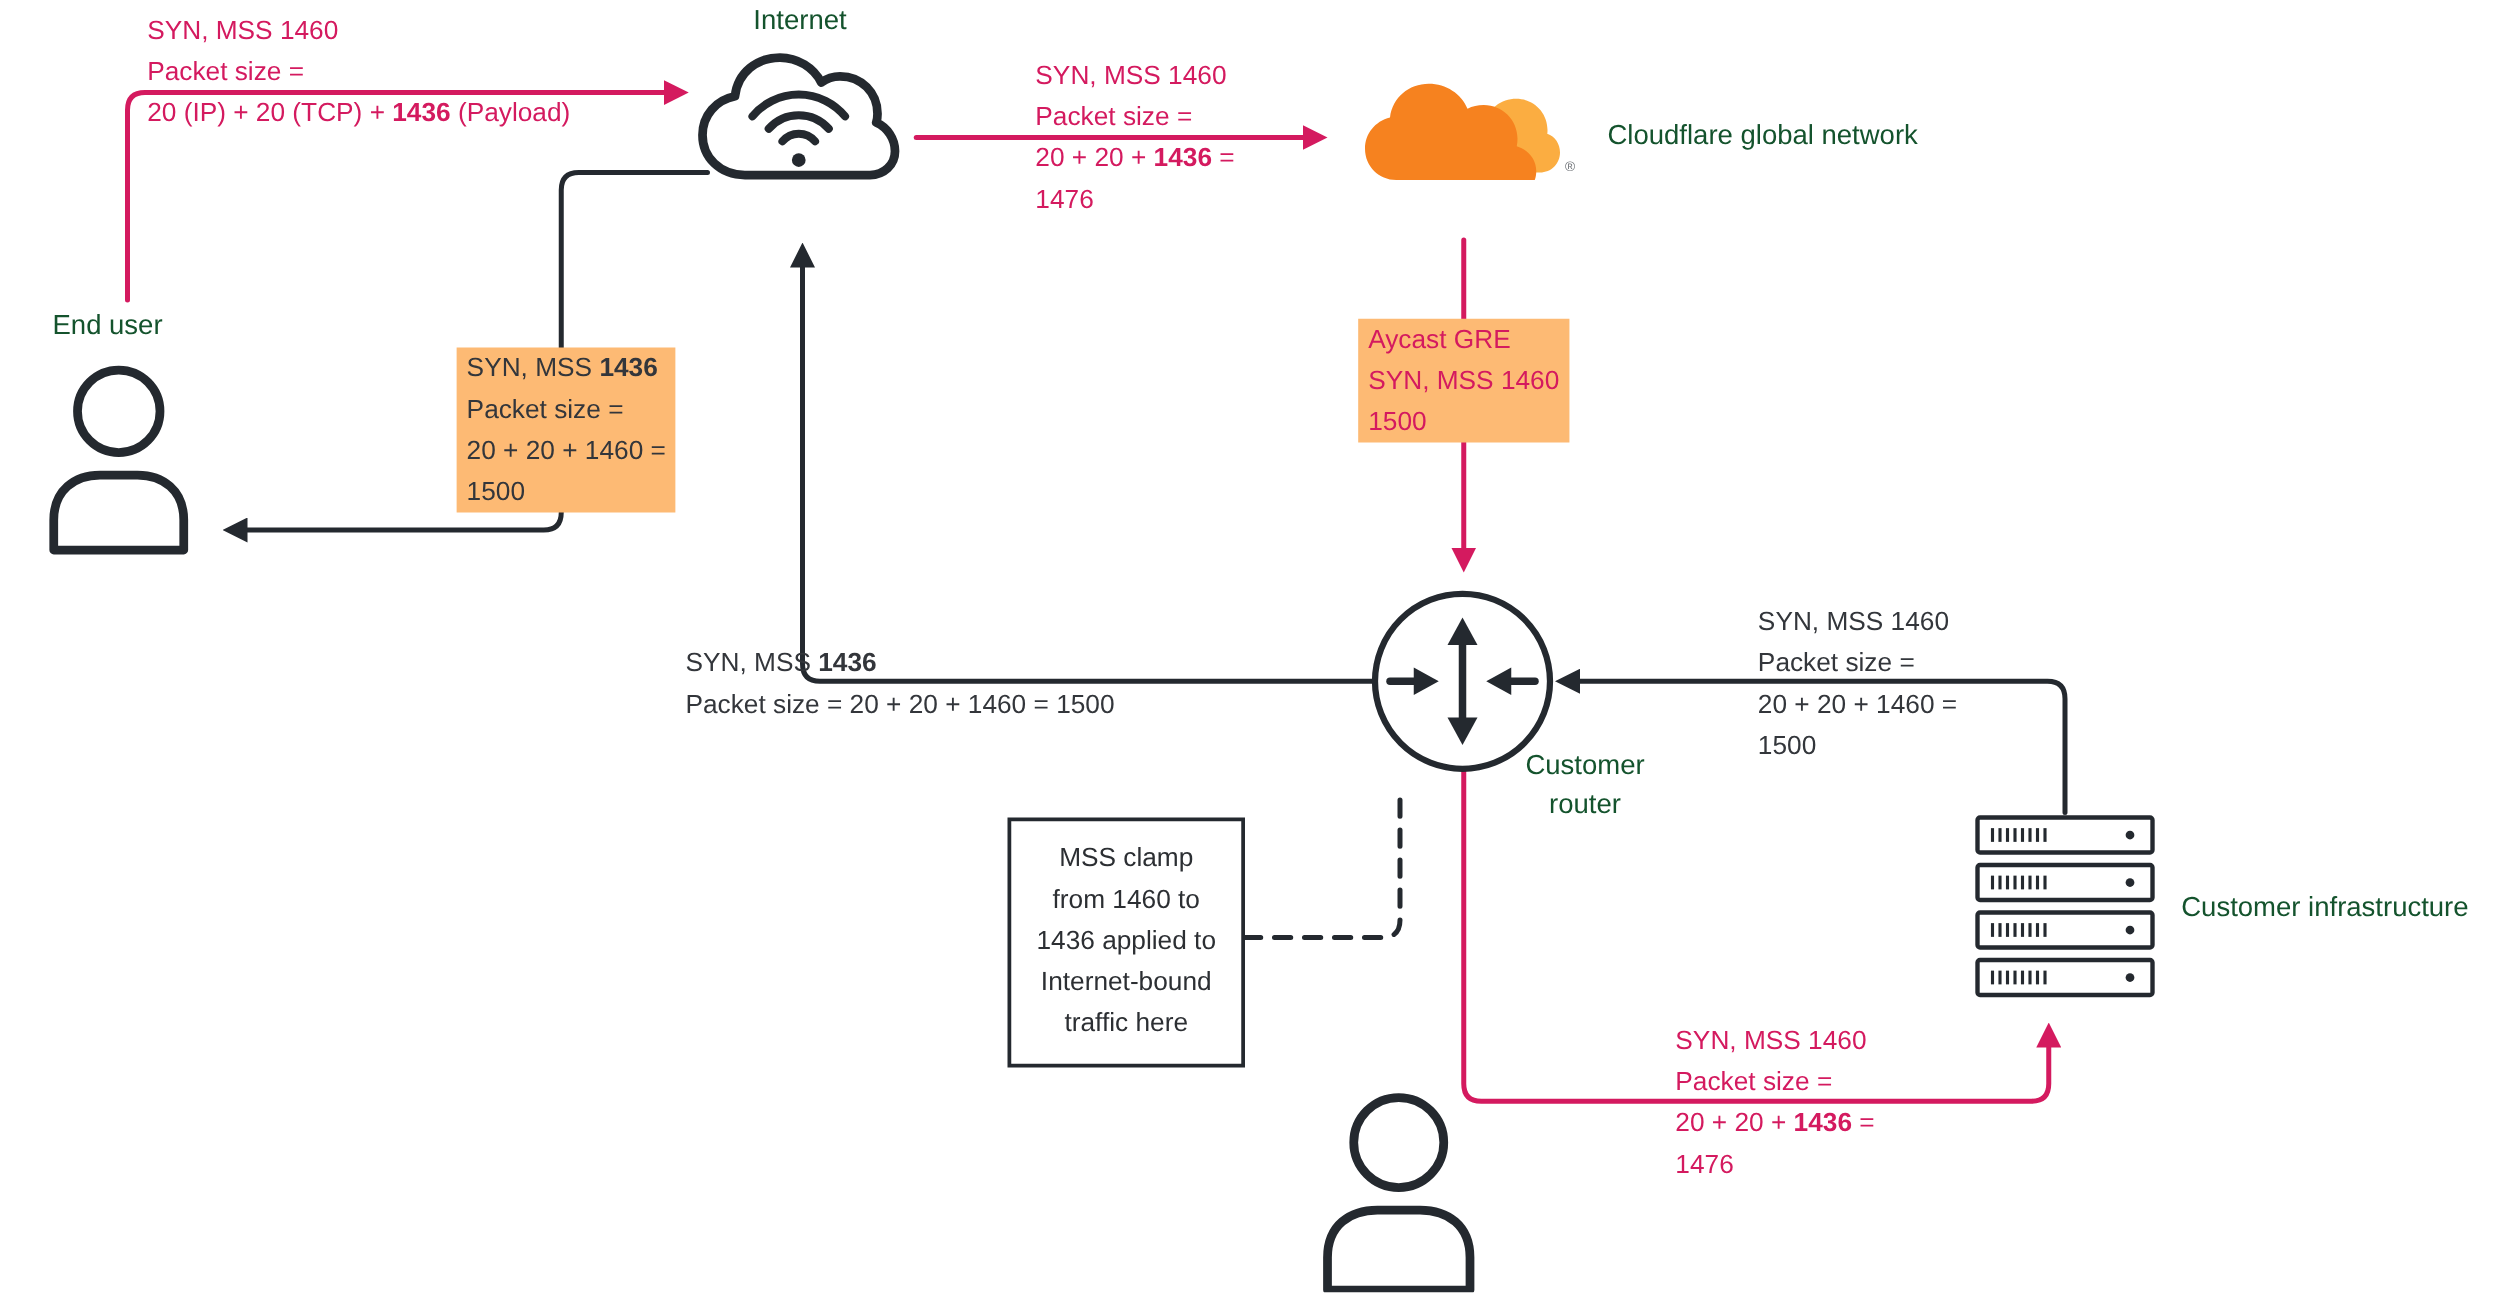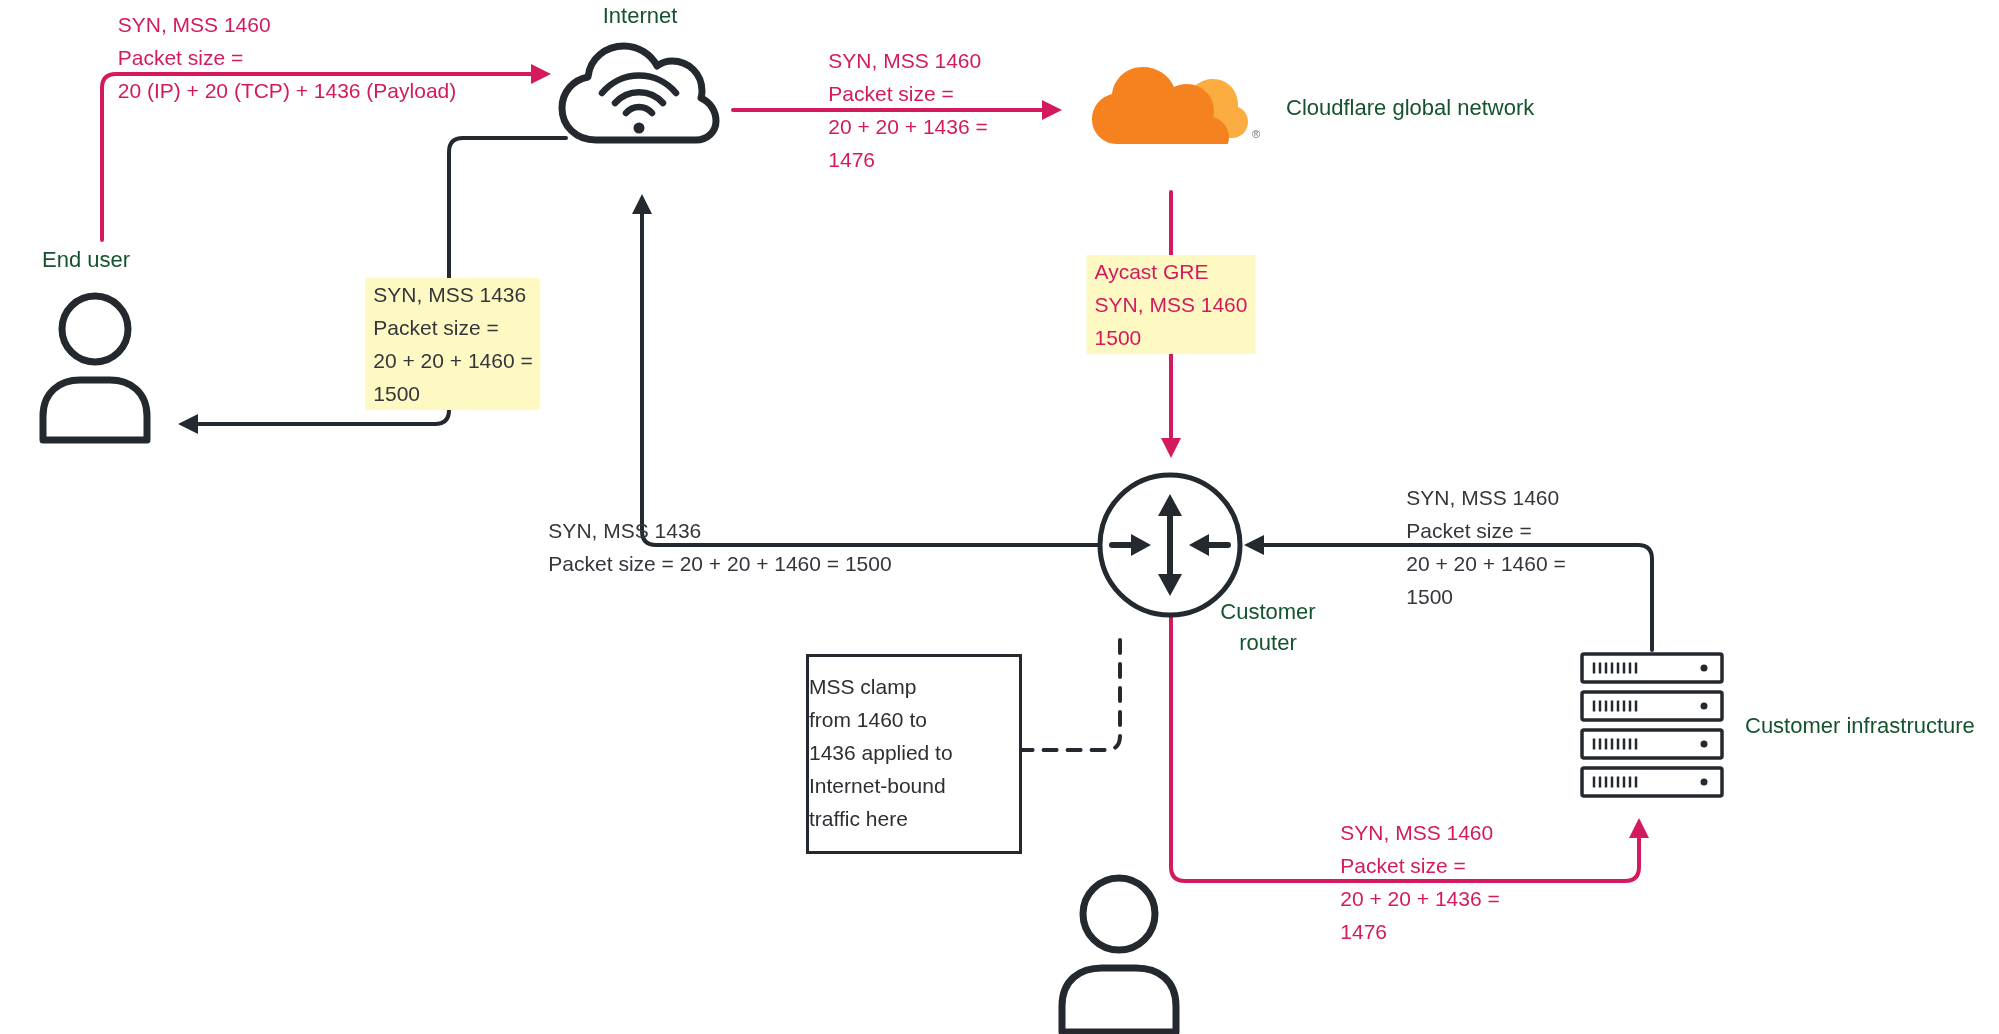--- a/index.html
+++ b/index.html
@@ -3,28 +3,28 @@
 <meta charset="utf-8">
 <style>
   *{margin:0;padding:0;box-sizing:border-box}
   html,body{background:#ffffff}
   .canvas{position:relative;width:1999px;height:1034px;background:#fff;
           font-family:"Liberation Sans","DejaVu Sans",sans-serif;overflow:hidden}
   svg.layer{position:absolute;left:0;top:0}
   .lbl{position:absolute;font-size:21px;line-height:33px;color:#33363b;white-space:nowrap}
   .lbl.c{transform:translateX(-50%);text-align:left}
   .lbl.pink{color:#d41a5f}
-  .lbl.bg{background:#fef9c3;padding:0 8px}
+  .lbl.bg{background:#fdba74;padding:0 8px}
   .node{position:absolute;font-size:22px;line-height:31px;color:#14532d;white-space:nowrap}
   .node.c{transform:translateX(-50%);text-align:center}
-  .clampbox{position:absolute;left:806px;top:654px;width:216px;height:200px;
+  .clampbox{position:absolute;left:806px;top:654px;width:190px;height:200px;
             border:3px solid #24292f;background:#fff;font-size:21px;line-height:33px;
-            color:#2c2f33;text-align:left;padding-top:13px}
+            color:#2c2f33;text-align:center;padding-top:13px}
   .tm{position:absolute;left:1252px;top:128px;font-size:11px;color:#6b6f74}
-  b{font-weight:normal}
+  b{font-weight:bold}
   .pinkline{stroke:#d41a5f;stroke-width:4;fill:none}
   .darkline{stroke:#24292f;stroke-width:4;fill:none}
   .dashed{stroke-dasharray:13 11}
 </style>
 </head>
 <body>
 
 <div class="canvas">
 
   <svg class="layer" width="1999" height="1034" viewBox="0 0 1999 1034">

